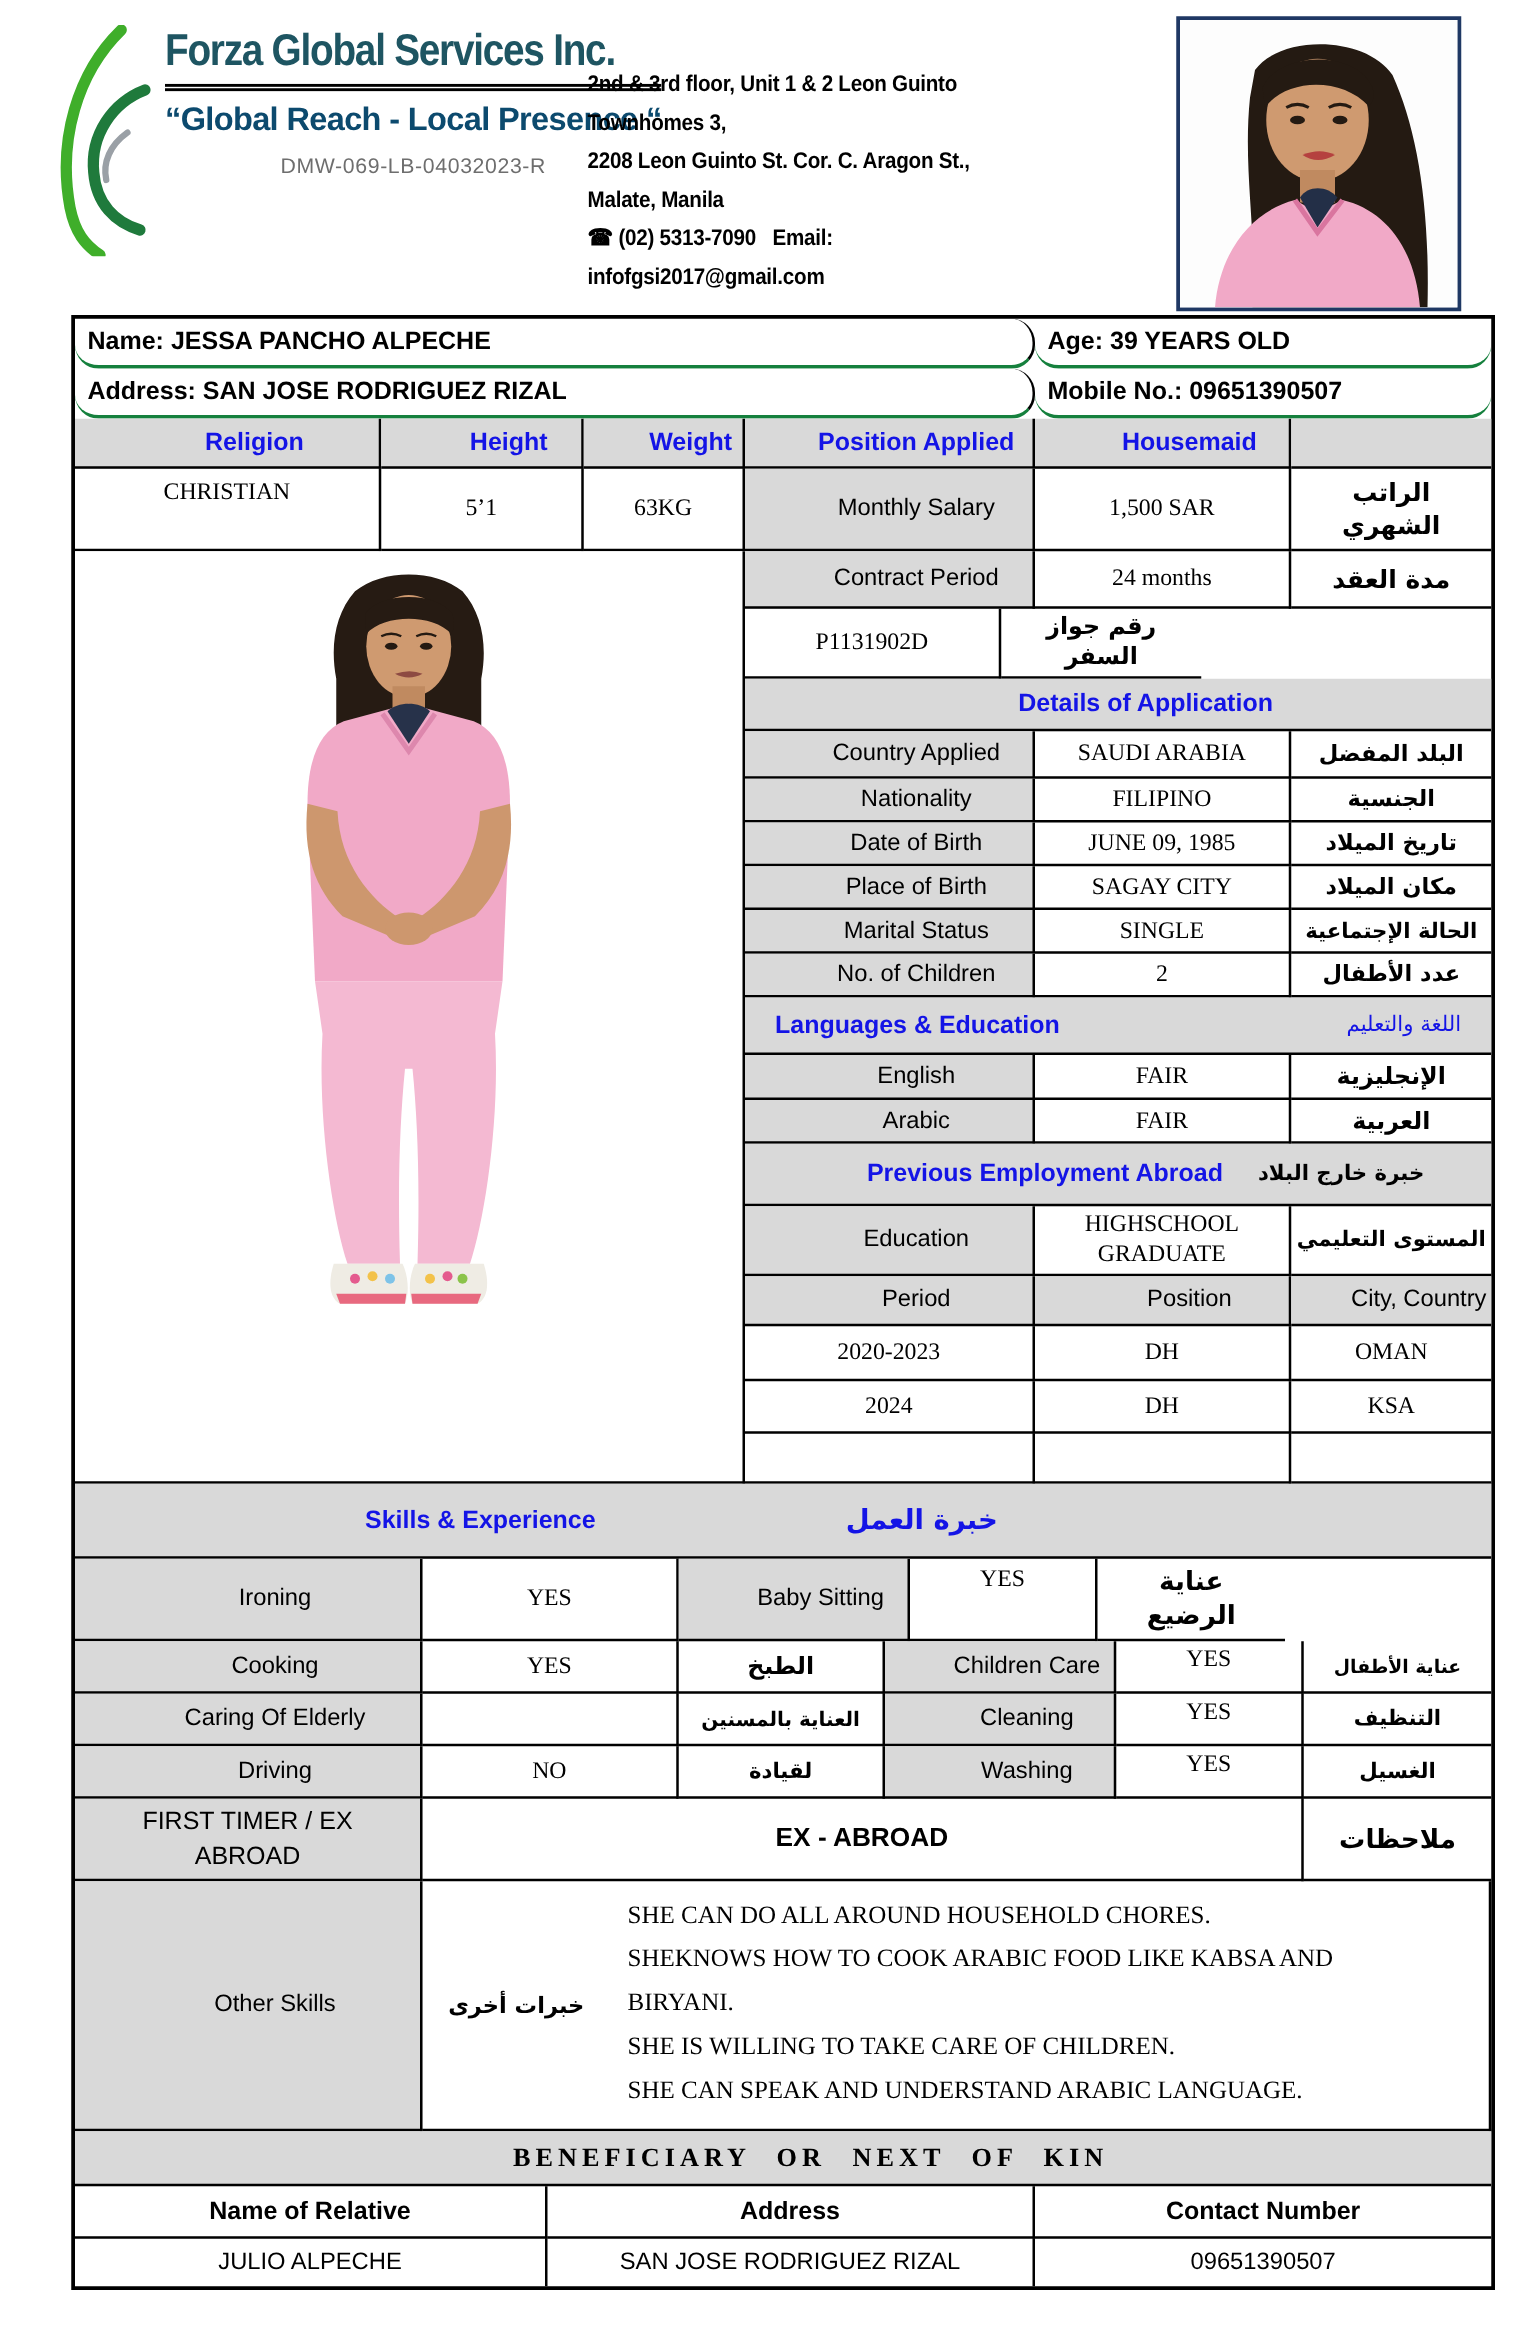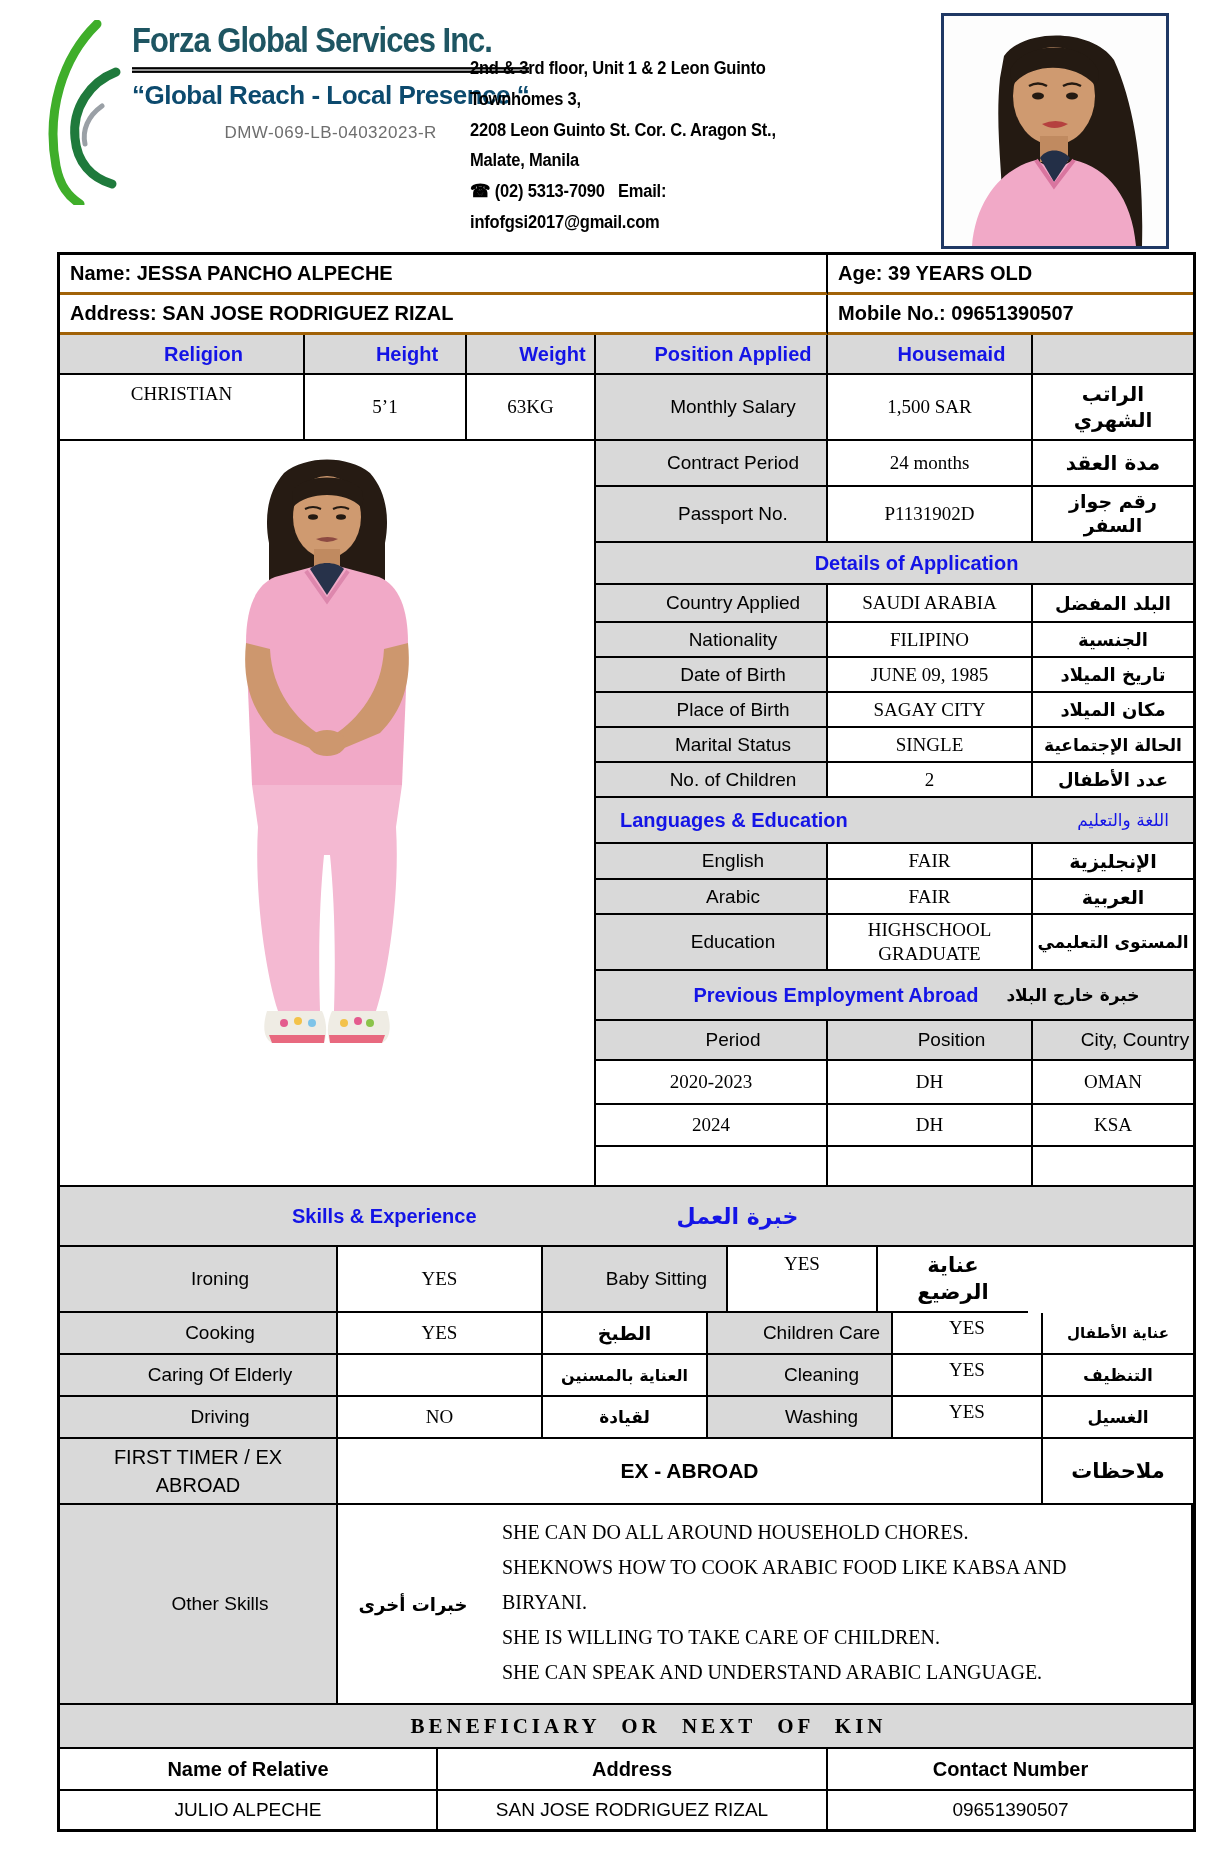--- a/index.html
+++ b/index.html
@@ -26,21 +26,21 @@
      border-right:2px solid #000;border-bottom:2px solid #000;overflow:hidden;text-align:center;}
   .c.last{border-right:none;}
   .c.nb{border-bottom:none;}
   .gray{background:#d9d9d9;padding-left:44px;}
   .blue{color:#1414e6;font-weight:bold;}
   .ar{font-family:"DejaVu Sans",sans-serif;font-weight:bold;direction:rtl;}
   .lbl{font-size:19px;}
   .val{font-family:"Liberation Serif",serif;font-size:19px;}
   .boldrow{font-weight:bold;font-size:20px;justify-content:flex-start;padding-left:10px;text-align:left;}
   .hdr20{font-size:20px;}
-  .thick{border-bottom:3px solid #a16207;}
+  .thick{border-bottom:3px solid #15803d;border-radius:19px;}
   .photo-cell{box-sizing:border-box;width:536px;border-right:2px solid #000;border-bottom:2px solid #000;
               display:flex;align-items:flex-start;justify-content:center;background:#fff;}
   .mid-right{width:597px;}
   .ben-hdr{font-family:"Liberation Serif",serif;font-weight:bold;font-size:21px;letter-spacing:4px;word-spacing:12px;}
   .other-text{flex-direction:column;align-items:flex-start;justify-content:flex-start;
               padding:10px 14px;text-align:left;}
   .other-text div{font-family:"Liberation Serif",serif;font-size:20px;line-height:35px;white-space:nowrap;}
 </style>
 </head>
 <body>
@@ -160,21 +160,20 @@
 
       <div class="mid-right">
 
         <div class="row">
           <div class="c gray lbl" style="width:232px;height:46px">Contract Period</div>
           <div class="c val" style="width:205px;height:46px">24 months</div>
           <div class="c last ar" style="width:160px;height:46px;font-size:20px">مدة العقد</div>
         </div>
 
         <div class="row">
-          <div class="c gray lbl" style="width:232px;height:56px">Passport No.</div>
           <div class="c val" style="width:205px;height:56px">P1131902D</div>
           <div class="c last ar" style="width:160px;height:56px;font-size:19px;padding:0 30px;line-height:1.25">رقم جواز السفر</div>
         </div>
 
         <div class="row">
           <div class="c last gray blue hdr20" style="width:597px;height:42px">Details of Application</div>
         </div>
 
         <div class="row">
           <div class="c gray lbl" style="width:232px;height:38px">Country Applied</div>
@@ -217,30 +216,30 @@
           <div class="c gray lbl" style="width:232px;height:36px">English</div>
           <div class="c val" style="width:205px;height:36px">FAIR</div>
           <div class="c last ar" style="width:160px;height:36px;font-size:19px">الإنجليزية</div>
         </div>
         <div class="row">
           <div class="c gray lbl" style="width:232px;height:35px">Arabic</div>
           <div class="c val" style="width:205px;height:35px">FAIR</div>
           <div class="c last ar" style="width:160px;height:35px;font-size:19px">العربية</div>
         </div>
         <div class="row">
-          <div class="c gray lbl" style="width:232px;height:56px">Education</div>
-          <div class="c val" style="width:205px;height:56px;padding:0 24px;line-height:1.25">HIGHSCHOOL GRADUATE</div>
-          <div class="c last ar" style="width:160px;height:56px;font-size:17px">المستوى التعليمي</div>
-        </div>
-
-        <div class="row">
           <div class="c last gray" style="width:597px;height:50px;gap:28px">
             <span class="blue hdr20">Previous Employment Abroad</span>
             <span class="ar" style="font-size:17px">خبرة خارج البلاد</span>
           </div>
+        </div>
+
+        <div class="row">
+          <div class="c gray lbl" style="width:232px;height:56px">Education</div>
+          <div class="c val" style="width:205px;height:56px;padding:0 24px;line-height:1.25">HIGHSCHOOL GRADUATE</div>
+          <div class="c last ar" style="width:160px;height:56px;font-size:17px">المستوى التعليمي</div>
         </div>
 
         <div class="row">
           <div class="c gray lbl" style="width:232px;height:40px">Period</div>
           <div class="c gray lbl" style="width:205px;height:40px">Position</div>
           <div class="c last gray lbl" style="width:160px;height:40px">City, Country</div>
         </div>
         <div class="row">
           <div class="c val" style="width:232px;height:44px">2020-2023</div>
           <div class="c val" style="width:205px;height:44px">DH</div>

